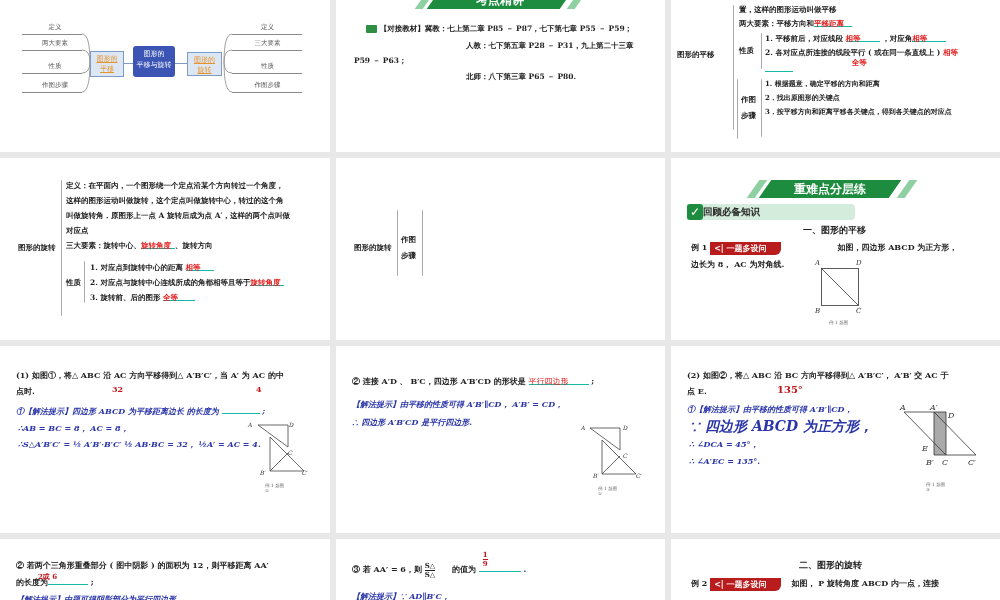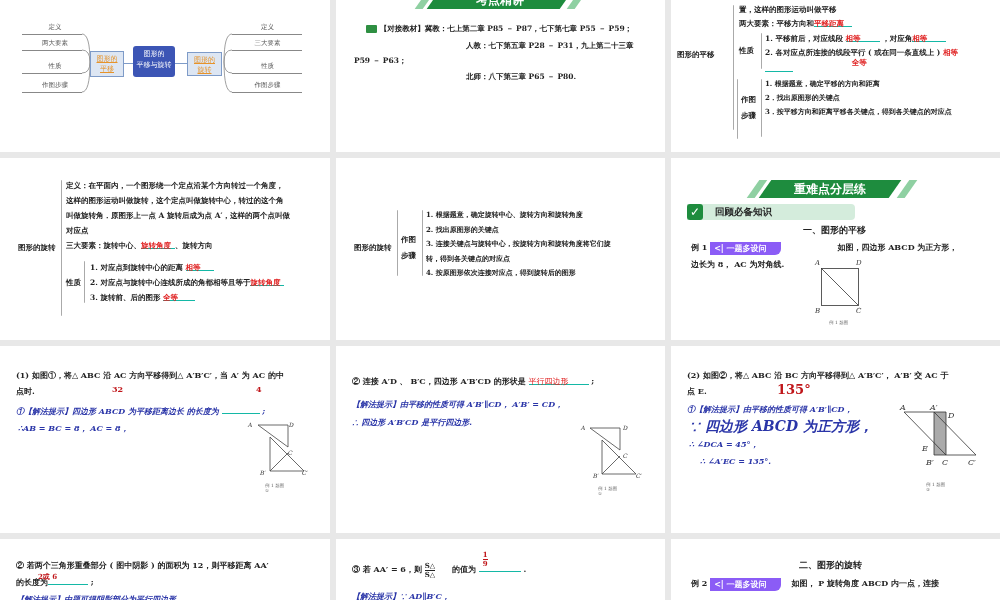--- a/index.html
+++ b/index.html
@@ -21,23 +21,23 @@
   .blue { color: #2a35a8; font-style: italic; font-weight: bold; }
   .blank { display: inline-block; border-bottom: 1px solid #14b8a6; height: 11px; vertical-align: baseline; }
   .brace { position: absolute; border-left: 1px solid #aaa; border-radius: 4px 0 0 4px; }
   .mm-node { position: absolute; font-size: 6.5px; color: #555; text-align: center; }
   .mm-line { position: absolute; border-bottom: 1px solid #888; }
   .mm-center { position: absolute; background: #3c55b5; color: #fff; font-size: 7px; text-align: center; border-radius: 3px; line-height: 11px; padding-top: 3px; }
   .mm-sub { position: absolute; background: #dde6f3; border: 1px solid #7e9bc8; font-size: 7px; text-align: center; color: #e6932a; text-decoration: underline; line-height: 10px; padding-top: 2px; }
   .banner { position: absolute; height: 18px; background: #1e8c3e; color: #fff; font-family: "DejaVu Sans", sans-serif; font-weight: bold; font-size: 12px; text-align: center; line-height: 18px; transform: skewX(-35deg); }
   .banner span { display: inline-block; transform: skewX(35deg); }
   .banner-stripe { position: absolute; height: 18px; width: 8px; background: #8fd0a2; transform: skewX(-35deg); }
-  .section-bar { position: absolute; height: 16px; background: #d4ecdc; border-radius: 0 4px 4px 0; font-family: "DejaVu Sans", sans-serif; font-weight: bold; font-size: 9.5px; line-height: 16px; padding-left: 28px; }
+  .section-bar { position: absolute; height: 16px; background: #d4ecdc; border-radius: 0 4px 4px 0; font-family: "DejaVu Sans", sans-serif; font-weight: bold; font-size: 9.5px; line-height: 16px; padding-left: 16px; }
   .check { position: absolute; width: 16px; height: 16px; background: #1e8c3e; border-radius: 3px; color: #fff; font-size: 12px; text-align: center; line-height: 16px; }
-  .pill { display: inline-block; background: #8b5cf6; color: #fff; font-family: "DejaVu Sans", sans-serif; font-size: 8px; font-weight: bold; padding: 0 14px 0 4px; height: 13px; line-height: 13px; border-radius: 0 0 6px 0; vertical-align: middle; }
+  .pill { display: inline-block; background: #b91c1c; color: #fff; font-family: "DejaVu Sans", sans-serif; font-size: 8px; font-weight: bold; padding: 0 14px 0 4px; height: 13px; line-height: 13px; border-radius: 0 0 6px 0; vertical-align: middle; }
   .book { display: inline-block; width: 11px; height: 8px; background: #2e8f42; vertical-align: middle; border-radius: 1px; }
   .cap { position: absolute; font-size: 4.5px; color: #666; }
   .lbl { position: absolute; font-size: 7px; font-style: italic; color: #333; }
   svg { position: absolute; overflow: visible; }
   .frac { display: inline-block; vertical-align: middle; text-align: center; font-size: 7px; line-height: 8px; }
   .frac .n { display: block; border-bottom: 1px solid currentColor; }
 </style>
 </head>
 <body>
 
@@ -147,27 +147,20 @@
 </div>
 
 <div class="slide c1 r1">
   <div class="abs t b" style="left:18px;top:82px;font-size:7.5px;">图形的旋转</div>
   <div class="brace" style="left:61px;top:52px;height:66px;"></div>
   <div class="abs t b" style="left:65px;top:74px;font-size:7.5px;line-height:16px;">
     <div>作图</div>
       <div>步骤</div>
   </div>
   <div class="brace" style="left:86px;top:52px;height:66px;"></div>
-  <div class="abs t b" style="left:90px;top:50px;font-size:7px;line-height:14.5px;">
-    <div>1. 根据题意，确定旋转中心、旋转方向和旋转角度</div>
-    <div>2. 找出原图形的关键点</div>
-    <div>3. 连接关键点与旋转中心，按旋转方向和旋转角度将它们旋</div>
-    <div>转，得到各关键点的对应点</div>
-    <div>4. 按原图形依次连接对应点，得到旋转后的图形</div>
-  </div>
 </div>
 
 <div class="slide c2 r1">
   <div class="banner-stripe" style="left:82px;top:22px;"></div>
   <div class="banner" style="left:94px;top:22px;width:130px;"><span>重难点分层练</span></div>
   <div class="banner-stripe" style="left:232px;top:22px;"></div>
   <div class="section-bar" style="left:16px;top:46px;width:168px;">回顾必备知识</div>
   <div class="check" style="left:16px;top:46px;">✓</div>
   <div class="abs t b" style="left:132px;top:65px;font-size:9px;font-family:'DejaVu Sans',sans-serif;">一、图形的平移</div>
   <div class="abs t b" style="left:20px;top:82px;font-size:8px;">
@@ -189,20 +182,21 @@
 
 <div class="slide c0 r2">
   <div class="abs t b" style="left:16px;top:22px;font-size:8px;">(1) 如图①，将△ ABC 沿 AC 方向平移得到△ A′B′C′，当 A′ 为 AC 的中</div>
   <div class="abs t b" style="left:16px;top:38px;font-size:8px;">点时.</div>
   <div class="abs t dred" style="left:112px;top:36px;font-size:8px;">32</div>
   <div class="abs t dred" style="left:256px;top:36px;font-size:8px;">4</div>
   <div class="abs t blue" style="left:16px;top:57px;font-size:8px;">
     <span>①【解法提示】四边形 ABCD 为平移距离边长 的长度为</span> <span class="blank" style="width:38px;"></span> ;
   </div>
   <div class="abs t blue" style="left:18px;top:75px;font-size:8px;">∴AB = BC = 8， AC = 8，</div>
+  <div class="abs t blue" style="left:18px;top:91px;font-size:8px;">∴S△A′B′C′ = ½ A′B′·B′C′ ½  AB·BC = 32， ½A′ =  AC = 4.</div>
   <svg style="left:258px;top:79px;" width="45" height="50">
     <path d="M0 0 L30 0 L30 22 Z M12 12 L12 46 L46 46 Z M12 46 L30 28" fill="none" stroke="#444" stroke-width="0.8"></path>
   </svg>
   <div class="lbl" style="left:248px;top:75px;font-size:6px;">A</div>
   <div class="lbl" style="left:289px;top:75px;font-size:6px;">D</div>
   <div class="lbl" style="left:288px;top:103px;font-size:6px;">C</div>
   <div class="lbl" style="left:260px;top:123px;font-size:6px;">B′</div>
   <div class="lbl" style="left:302px;top:123px;font-size:6px;">C′</div>
   <div class="cap" style="left:265px;top:137px;">
       <div>例 1 题图</div>
@@ -227,25 +221,25 @@
   <div class="lbl" style="left:300px;top:126px;font-size:6px;">C′</div>
   <div class="cap" style="left:262px;top:140px;">
       <div>例 1 题图</div>
       <div>①</div>
     </div>
 </div>
 
 <div class="slide c2 r2">
   <div class="abs t b" style="left:16px;top:22px;font-size:8px;">(2) 如图②，将△ ABC 沿 BC 方向平移得到△ A′B′C′， A′B′ 交 AC 于</div>
   <div class="abs t b" style="left:16px;top:38px;font-size:8px;">点 E.</div>
-  <div class="abs t dred" style="left:106px;top:36px;font-size:13px;">135°</div>
+  <div class="abs t dred" style="left:106px;top:36px;font-size:10px;">135°</div>
   <div class="abs t blue" style="left:16px;top:56px;font-size:8px;">①【解法提示】由平移的性质可得 A′B′∥CD，</div>
   <div class="abs t blue" style="left:18px;top:73px;font-size:14px;">∵ 四边形 ABCD 为正方形，</div>
   <div class="abs t blue" style="left:18px;top:91px;font-size:8px;">∴ ∠DCA = 45°，</div>
-  <div class="abs t blue" style="left:18px;top:108px;font-size:8px;margin-left:11px;">∴ ∠A′EC = 135°.</div>
+  <div class="abs t blue" style="left:18px;top:108px;font-size:8px;">∴ ∠A′EC = 135°.</div>
   <svg style="left:233px;top:66px;" width="75" height="45">
     <polygon points="30,0 42,0 42,43 30,43" fill="#aaa"></polygon>
     <path d="M0 0 L42 0 L42 43 Z M30 0 L30 43 L72 43 Z" fill="none" stroke="#333" stroke-width="0.8"></path>
   </svg>
   <div class="lbl" style="left:229px;top:57px;font-size:8px;">A</div>
   <div class="lbl" style="left:259px;top:57px;font-size:8px;">A′</div>
   <div class="lbl" style="left:277px;top:65px;font-size:8px;">D</div>
   <div class="lbl" style="left:251px;top:98px;font-size:8px;">E</div>
   <div class="lbl" style="left:255px;top:112px;font-size:8px;">B′</div>
   <div class="lbl" style="left:271px;top:112px;font-size:8px;">C</div>

